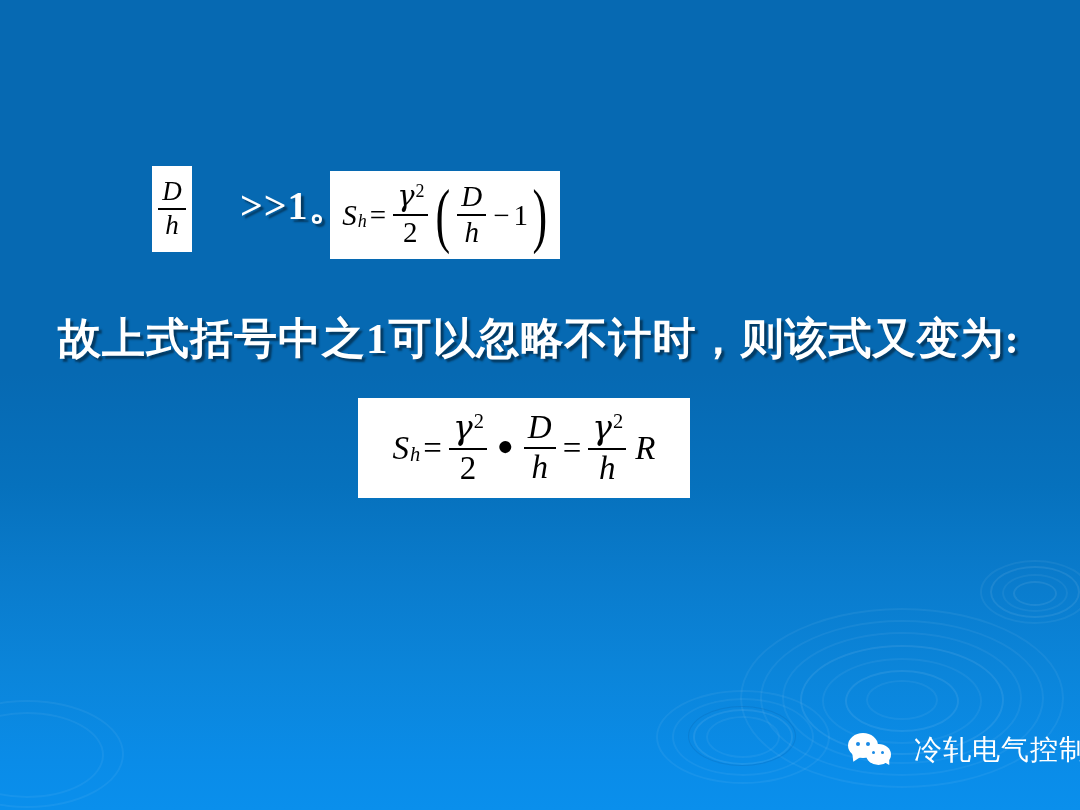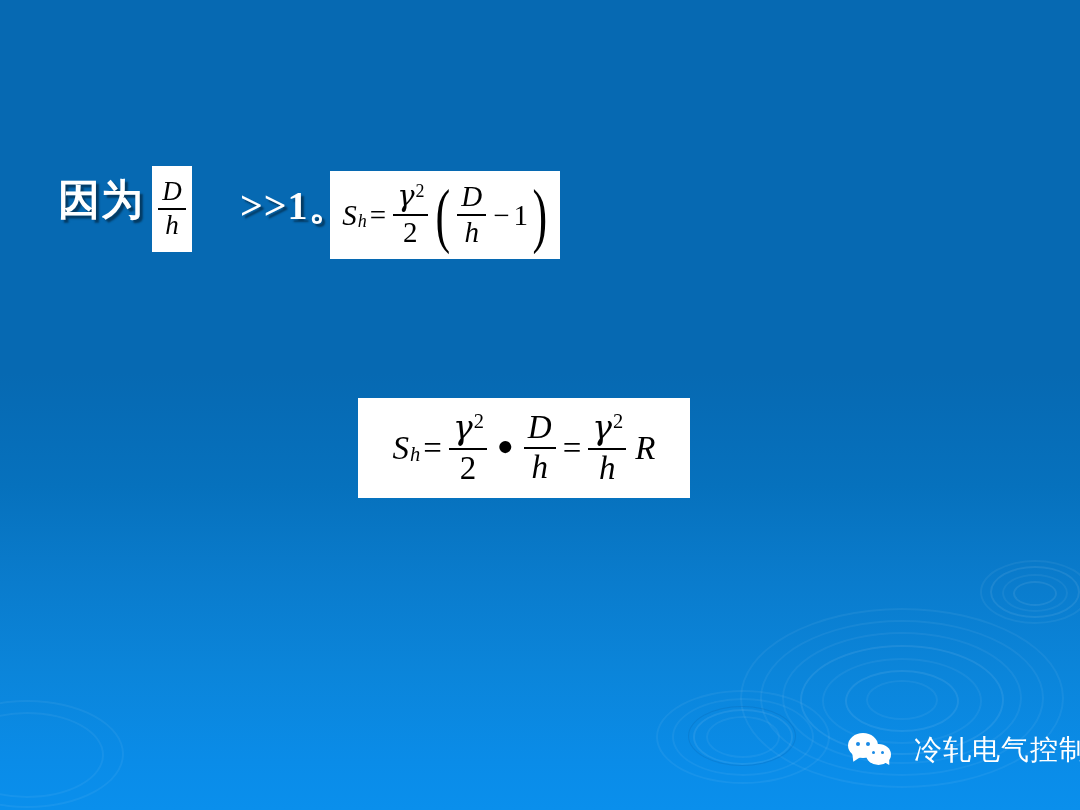--- a/index.html
+++ b/index.html
@@ -249,21 +249,20 @@
     <div class="ring faint" style="left:693px; top:709px; width:96px;  height:52px;"></div>
     <div class="ring soft" style="left:706px; top:716px; width:70px;  height:38px;"></div>
     <div class="ring dark" style="left:688px; top:706px; width:106px; height:58px; border-width:1px;"></div>
     <div class="ring soft" style="left:672px; top:698px; width:138px; height:74px;"></div>
     <div class="ring soft" style="left:656px; top:690px; width:170px; height:90px;"></div>
 
     <div class="ring soft" style="left:-70px; top:700px; width:190px; height:104px;"></div>
     <div class="ring soft" style="left:-50px; top:712px; width:150px; height:82px;"></div>
   </div>
 
-  <div class="cn-text" id="line1-prefix">因为</div>
 
   <div class="formula-box" id="frac-dh-box">
     <span class="math">
       <span class="frac">
         <span class="num mi">D</span>
         <span class="bar"></span>
         <span class="den mi">h</span>
       </span>
     </span>
   </div>
@@ -285,20 +284,21 @@
         <span class="num mi">D</span>
         <span class="bar"></span>
         <span class="den mi">h</span>
       </span>
       <span class="mo">−</span>
       <span class="mn">1</span>
       <span class="paren">)</span>
     </span>
   </div>
 
+  <div class="cn-text" id="line2">故上式括号中之1可以忽略不计时，则该式又变为:</div>
 
   <div class="formula-box" id="formula2-box">
     <span class="math">
       <span class="mi">S</span>
         <span class="sub">h</span>
       <span class="mo">=</span>
       <span class="frac">
         <span class="num"><span class="gam">γ</span><span class="sup">2</span></span>
         <span class="bar"></span>
         <span class="den mn">2</span>

